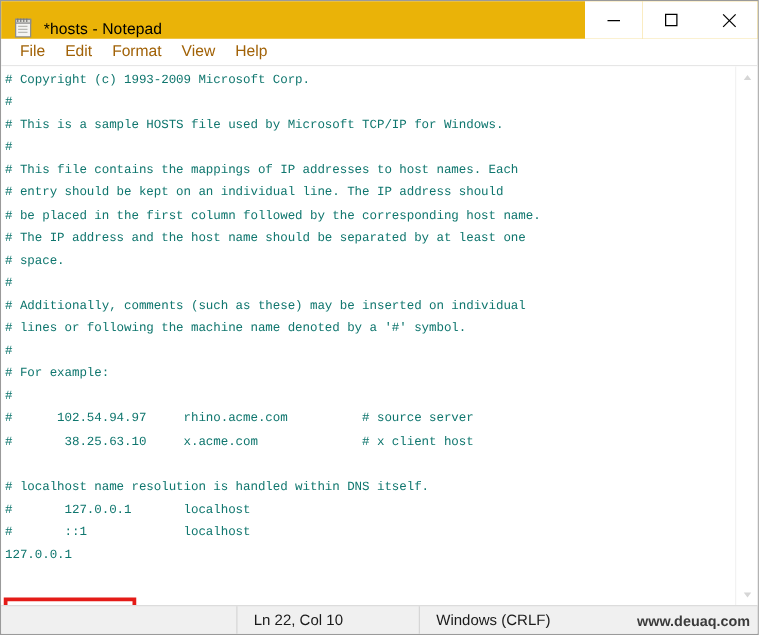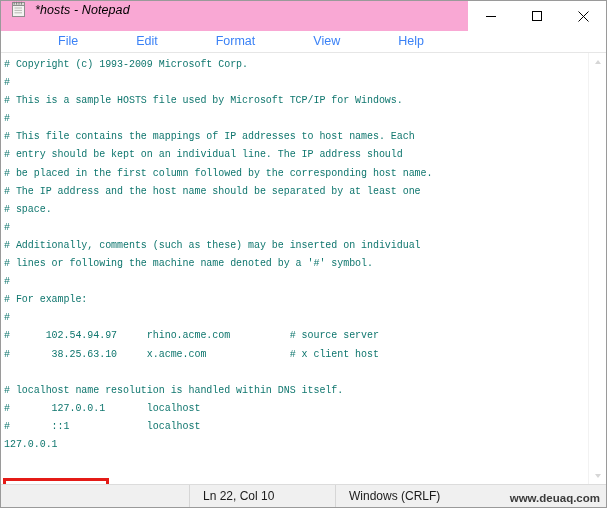--- a/index.html
+++ b/index.html
@@ -22,25 +22,24 @@
     border: 1px solid #9a9a9a;
     background: #ffffff;
     display: flex;
     flex-direction: column;
   }
 
   
   #titlebar {
     height: 30px;
     min-height: 30px;
-    background: #f9a8d4;
-    display: flex;
-    align-items: flex-start;
-    position: relative;
-    font-style: italic;
+    background: #eab308;
+    display: flex;
+    align-items: flex-end;
+    position: relative;
   }
   #title-left {
     display: flex;
     align-items: center;
     padding-left: 9px;
     gap: 8px;
   }
   #app-icon {
     width: 17px;
     height: 17px;
@@ -74,25 +73,24 @@
   #menubar {
     height: 21px;
     min-height: 21px;
     background: #ffffff;
     display: flex;
     align-items: center;
     padding-left: 7px;
   }
   .menu-item {
     font-size: 12.5px;
-    color: #3b82f6;
+    color: #a16207;
     padding: 0 8px;
     line-height: 21px;
     white-space: nowrap;
-    margin-left: 42px;
   }
 
   
   #editor-wrap {
     flex: 1;
     position: relative;
     background: #ffffff;
     border-top: 1px solid #e6e6e6;
     overflow: hidden;
     display: flex;

